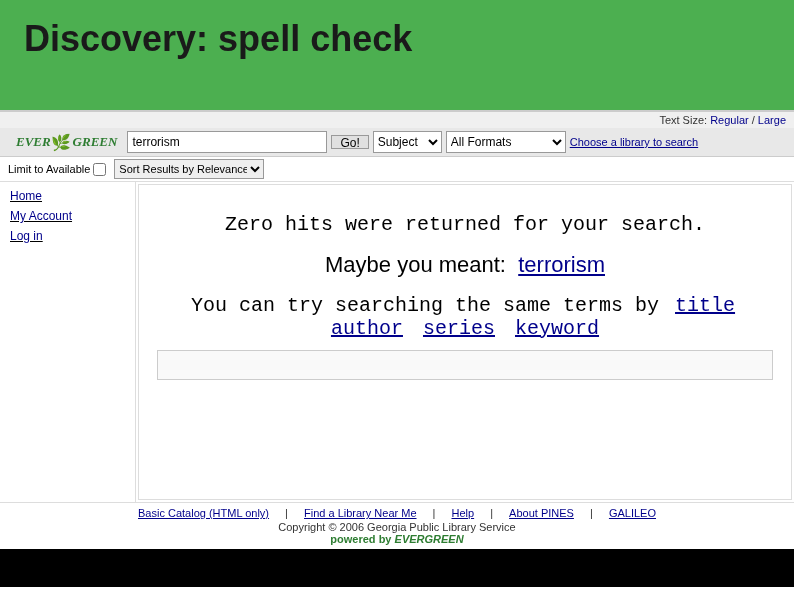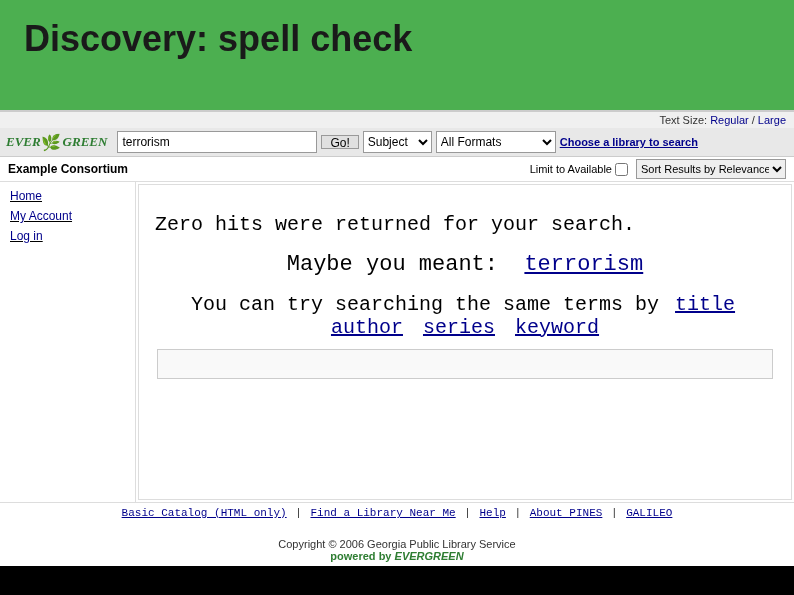--- a/index.html
+++ b/index.html
@@ -34,21 +34,21 @@
       font-size: 11px;
       color: #333;
       background: #f0f0f0;
     }
 
     
     .search-bar-row {
       display: flex;
       align-items: center;
       background: #e8e8e8;
-      padding: 3px 6px;
+      padding: 3px 16px;
       border-bottom: 1px solid #ccc;
       gap: 4px;
     }
     .evergreen-logo {
       display: flex;
       align-items: center;
       margin-right: 6px;
     }
     .logo-text {
       font-size: 13px;
@@ -88,21 +88,21 @@
       font-size: 12px;
       border: 1px solid #999;
       background: #fff;
       width: 120px;
     }
     .choose-library-link {
       font-size: 11px;
       color: #00008b;
       text-decoration: underline;
       cursor: pointer;
-      font-weight: bold;
+      font-weight: normal;
       white-space: nowrap;
       text-align: right;
     }
 
     
     .library-row {
       display: flex;
       align-items: center;
       padding: 2px 8px;
       background: #fff;
@@ -156,29 +156,29 @@
     .content-area {
       flex: 1;
       padding: 8px 16px;
       border: 1px solid #ddd;
       margin: 2px;
       background: #fff;
     }
 
     .zero-hits {
       font-size: 20px;
-      text-align: left;
+      text-align: center;
       margin: 20px 0 16px 0;
       font-family: 'Courier New', monospace;
     }
     .maybe-meant {
       font-size: 22px;
       text-align: center;
       margin: 10px 0 16px 0;
-      font-family: Liberation Mono, monospace;
+      font-family: Liberation Sans, sans-serif;
     }
     .maybe-meant a {
       color: #00008b;
       text-decoration: underline;
       cursor: pointer;
     }
     .try-searching {
       font-size: 20px;
       text-align: center;
       margin: 10px 0;
@@ -202,23 +202,22 @@
     .page-footer {
       text-align: center;
       padding: 4px;
       font-size: 11px;
       border-top: 1px solid #ddd;
       background: #fff;
     }
     .footer-links {
       display: flex;
       justify-content: center;
-      gap: 2px;
-      margin-bottom: 19px;
-      font-family: Liberation Mono, monospace;
+      gap: 13px;
+      margin-bottom: 2px;
     }
     .footer-links a {
       color: #00008b;
       text-decoration: underline;
       font-size: 11px;
       cursor: pointer;
     }
     .footer-sep {
       color: #333;
     }
@@ -271,21 +270,20 @@
       <option>Author</option>
       <option>Keyword</option>
     </select>
     <select class="format-select">
       <option>All Formats</option>
     </select>
     <a class="choose-library-link">Choose a library to search</a>
   </div>
 
   <div class="library-row">
-    <span class="library-name">Example Consortium</span>
     <div class="limit-available">
       <span>Limit to Available</span>
       <input type="checkbox" style="">
     </div>
     <select class="sort-select">
       <option>Sort Results by Relevance</option>
     </select>
   </div>
 </div>
 

